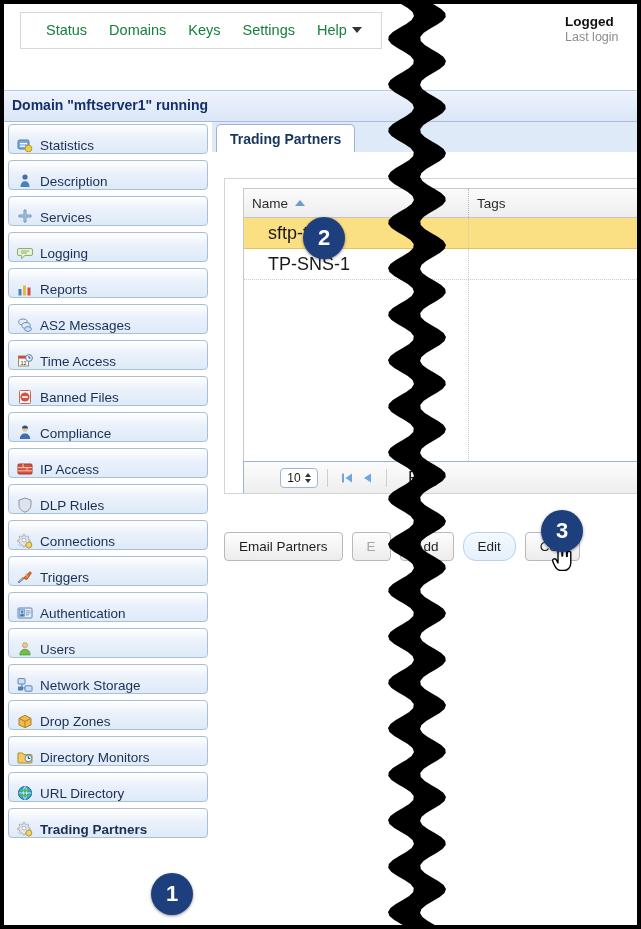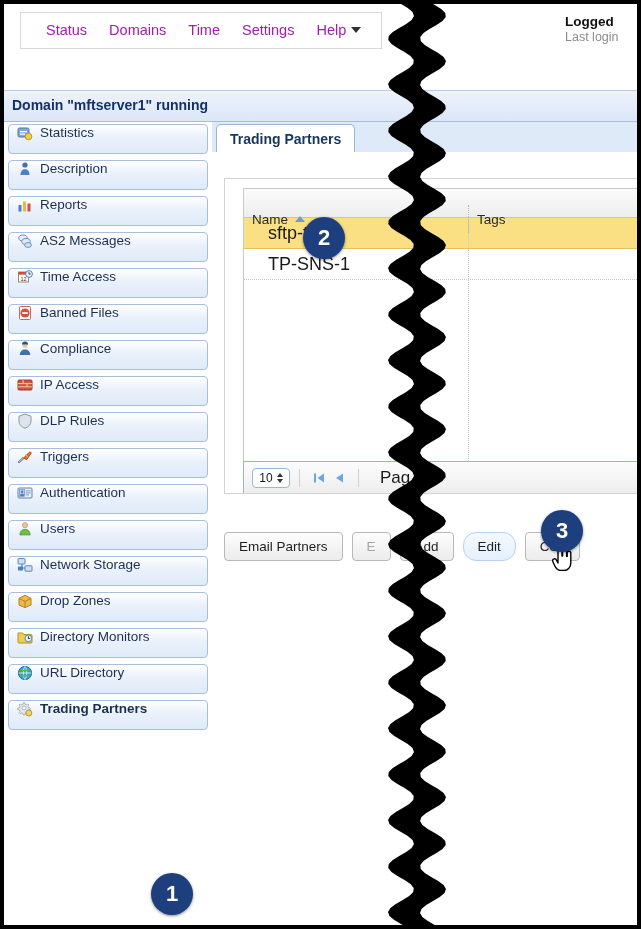--- a/index.html
+++ b/index.html
@@ -37,21 +37,21 @@
     border: 1px solid #d8d8d8;
     background: #ffffff;
     display: flex;
     align-items: center;
     padding: 0 14px;
     box-sizing: border-box;
     width: 362px;
   }
   .menu-item {
     font-size: 14.5px;
-    color: #a21caf;
+    color: #15803d;
     padding: 0 11px;
     line-height: 35px;
     white-space: nowrap;
     cursor: default;
   }
   .caret-down {
     display: inline-block;
     width: 0; height: 0;
     border-left: 5px solid transparent;
     border-right: 5px solid transparent;
@@ -112,21 +112,21 @@
     overflow: hidden;
   }
   .side-item {
     position: relative;
     height: 30px;
     margin-bottom: 6px;
     border: 1px solid #a8bfdc;
     border-radius: 4px;
     background: linear-gradient(to bottom, #ffffff 0%, #eaf1fb 45%, #dfeaf8 100%);
     display: flex;
-    align-items: flex-start;
+    align-items: flex-end;
     padding-left: 8px;
     box-sizing: border-box;
     cursor: default;
   }
   .side-item.active .side-label { font-weight: bold; }
   .side-label {
     font-size: 13.5px;
     color: #1b2f52;
     margin-left: 7px;
     white-space: nowrap;
@@ -215,21 +215,20 @@
   .col-name { width: 225px; flex: 0 0 225px; border-right: 1px dotted #b6b6b6; box-sizing: border-box; }
   .col-tags { flex: 1 1 auto; box-sizing: border-box; }
   .grid-head .hcell {
     display: flex;
     align-items: center;
     padding-left: 8px;
     font-size: 13.5px;
     color: #2b2b2b;
     height: 100%;
     box-sizing: border-box;
-    margin-top: 16px;
   }
   .sort-asc {
     display: inline-block;
     width: 0; height: 0;
     border-left: 5px solid transparent;
     border-right: 5px solid transparent;
     border-bottom: 6px solid #6d9bd1;
     margin-left: 7px;
   }
   .grid-row {
@@ -277,20 +276,21 @@
     border-radius: 4px;
     background: #ffffff;
     display: flex;
     align-items: center;
     justify-content: center;
     font-size: 12px;
     color: #1a1a1a;
     padding: 0 5px;
     box-sizing: border-box;
     cursor: pointer;
+    margin-left: 28px;
   }
   .spinner {
     display: inline-flex;
     flex-direction: column;
     margin-left: 4px;
     line-height: 0;
   }
   .spin-up {
     width:0;height:0;border-left:3.5px solid transparent;border-right:3.5px solid transparent;border-bottom:4px solid #333;
     margin-bottom: 2px;
@@ -376,21 +376,21 @@
 </head>
 <body>
 
 <div class="screen">
 
   <div class="topbar">
 
     <div class="menu-box">
       <div class="menu-item">Status</div>
       <div class="menu-item">Domains</div>
-      <div class="menu-item">Time</div>
+      <div class="menu-item">Keys</div>
       <div class="menu-item">Settings</div>
       <div class="menu-item">
         <span>Help</span><span class="caret-down"></span>
       </div>
     </div>
 
     <div class="login-info">
       <div class="login-line1">Logged</div>
       <div class="login-line2">Last login</div>
     </div>
@@ -417,20 +417,39 @@
           <svg width="16" height="16" viewBox="0 0 16 16">
             <circle cx="8" cy="4" r="2.6" fill="#3f6fae"></circle>
             <path d="M3.5,14 C3.5,10.2 5.5,8.2 8,8.2 C10.5,8.2 12.5,10.2 12.5,14 Z" fill="#4b7fc0"></path>
           </svg>
         </span>
         <span class="side-label">Description</span>
       </div>
       <div class="side-item">
         <span class="side-icon">
           <svg width="16" height="16" viewBox="0 0 16 16">
+            <path d="M7,1 h2 v5 h5 v2 h-5 v5 h-2 v-5 h-5 v-2 h5 z" fill="#bcd4ea" stroke="#6d93bd"></path>
+            <circle cx="8" cy="7" r="1.8" fill="#8fb6dd"></circle>
+          </svg>
+        </span>
+        <span class="side-label">Services</span>
+      </div>
+      <div class="side-item">
+        <span class="side-icon">
+          <svg width="16" height="16" viewBox="0 0 16 16">
+            <path d="M2,3.5 h12 a1.5,1.5 0 0 1 1.5,1.5 v4 a1.5,1.5 0 0 1 -1.5,1.5 h-6 l-3.5,3 v-3 h-2.5 a1.5,1.5 0 0 1 -1.5,-1.5 v-4 a1.5,1.5 0 0 1 1.5,-1.5 z" fill="#e8f0da" stroke="#8fae6a"></path>
+            <rect x="4" y="5.5" width="8" height="1" fill="#8fae6a"></rect>
+            <rect x="4" y="7.5" width="6" height="1" fill="#8fae6a"></rect>
+          </svg>
+        </span>
+        <span class="side-label">Logging</span>
+      </div>
+      <div class="side-item">
+        <span class="side-icon">
+          <svg width="16" height="16" viewBox="0 0 16 16">
             <rect x="1.5" y="8" width="3" height="6.5" fill="#4d7fc4"></rect>
             <rect x="6" y="4.5" width="3" height="10" fill="#e8b93a"></rect>
             <rect x="10.5" y="6.5" width="3" height="8" fill="#d4503f"></rect>
           </svg>
         </span>
         <span class="side-label">Reports</span>
       </div>
       <div class="side-item">
         <span class="side-icon">
           <svg width="16" height="16" viewBox="0 0 16 16">
@@ -485,20 +504,30 @@
         </span>
         <span class="side-label">IP Access</span>
       </div>
       <div class="side-item">
         <span class="side-icon">
           <svg width="16" height="16" viewBox="0 0 16 16">
             <path d="M8,1 L14,3.2 v5 C14,11.6 11.4,14 8,15.2 C4.6,14 2,11.6 2,8.2 v-5 Z" fill="#dfe3ee" stroke="#8d93a8"></path>
           </svg>
         </span>
         <span class="side-label">DLP Rules</span>
+      </div>
+      <div class="side-item">
+        <span class="side-icon">
+          <svg width="16" height="16" viewBox="0 0 16 16">
+            <path d="M6.2,1.6 l1.6,0 l0.3,1.6 l1.3,0.6 l1.4,-0.9 l1.1,1.1 l-0.9,1.4 l0.6,1.3 l1.6,0.3 l0,1.6 l-1.6,0.3 l-0.6,1.3 l0.9,1.4 l-1.1,1.1 l-1.4,-0.9 l-1.3,0.6 l-0.3,1.6 l-1.6,0 l-0.3,-1.6 l-1.3,-0.6 l-1.4,0.9 l-1.1,-1.1 l0.9,-1.4 l-0.6,-1.3 l-1.6,-0.3 l0,-1.6 l1.6,-0.3 l0.6,-1.3 l-0.9,-1.4 l1.1,-1.1 l1.4,0.9 l1.3,-0.6 z" fill="#e6e8ef" stroke="#9196a8" stroke-width="0.7"></path>
+            <circle cx="7" cy="7" r="2" fill="#ffffff" stroke="#9196a8" stroke-width="0.7"></circle>
+            <circle cx="11.8" cy="12" r="3" fill="#f0d46a" stroke="#b39426"></circle>
+          </svg>
+        </span>
+        <span class="side-label">Connections</span>
       </div>
       <div class="side-item">
         <span class="side-icon">
           <svg width="16" height="16" viewBox="0 0 16 16">
             <path d="M2,14 L7,9.5 L6,8.5 L1,13 Z" fill="#b8bcc6" stroke="#7d8290"></path>
             <path d="M6.5,9.2 L12,3.5 C13,2.5 14.5,3 14,4.5 L9.8,10.5 Z" fill="#e8702a" stroke="#b1501a"></path>
             <path d="M8.2,5.5 L11,8.2" stroke="#f4b183" stroke-width="1"></path>
           </svg>
         </span>
         <span class="side-label">Triggers</span>

